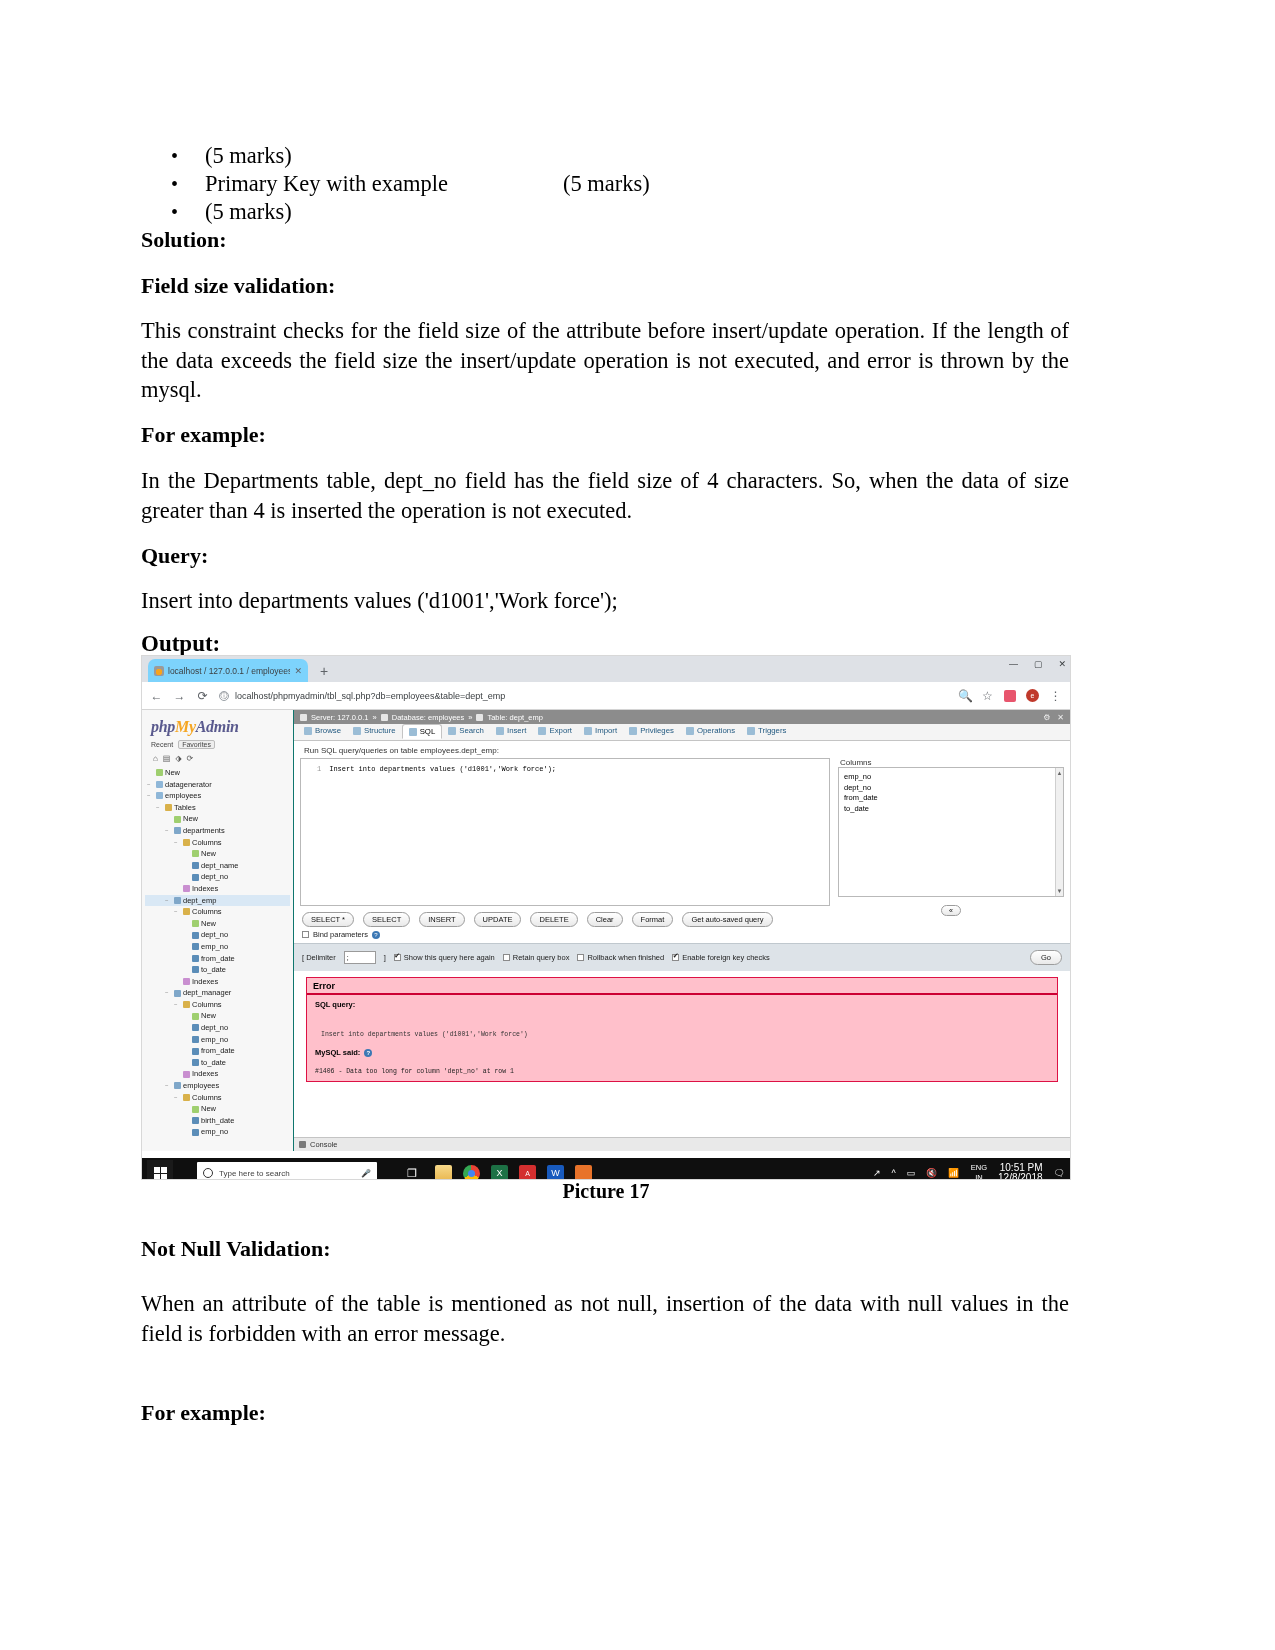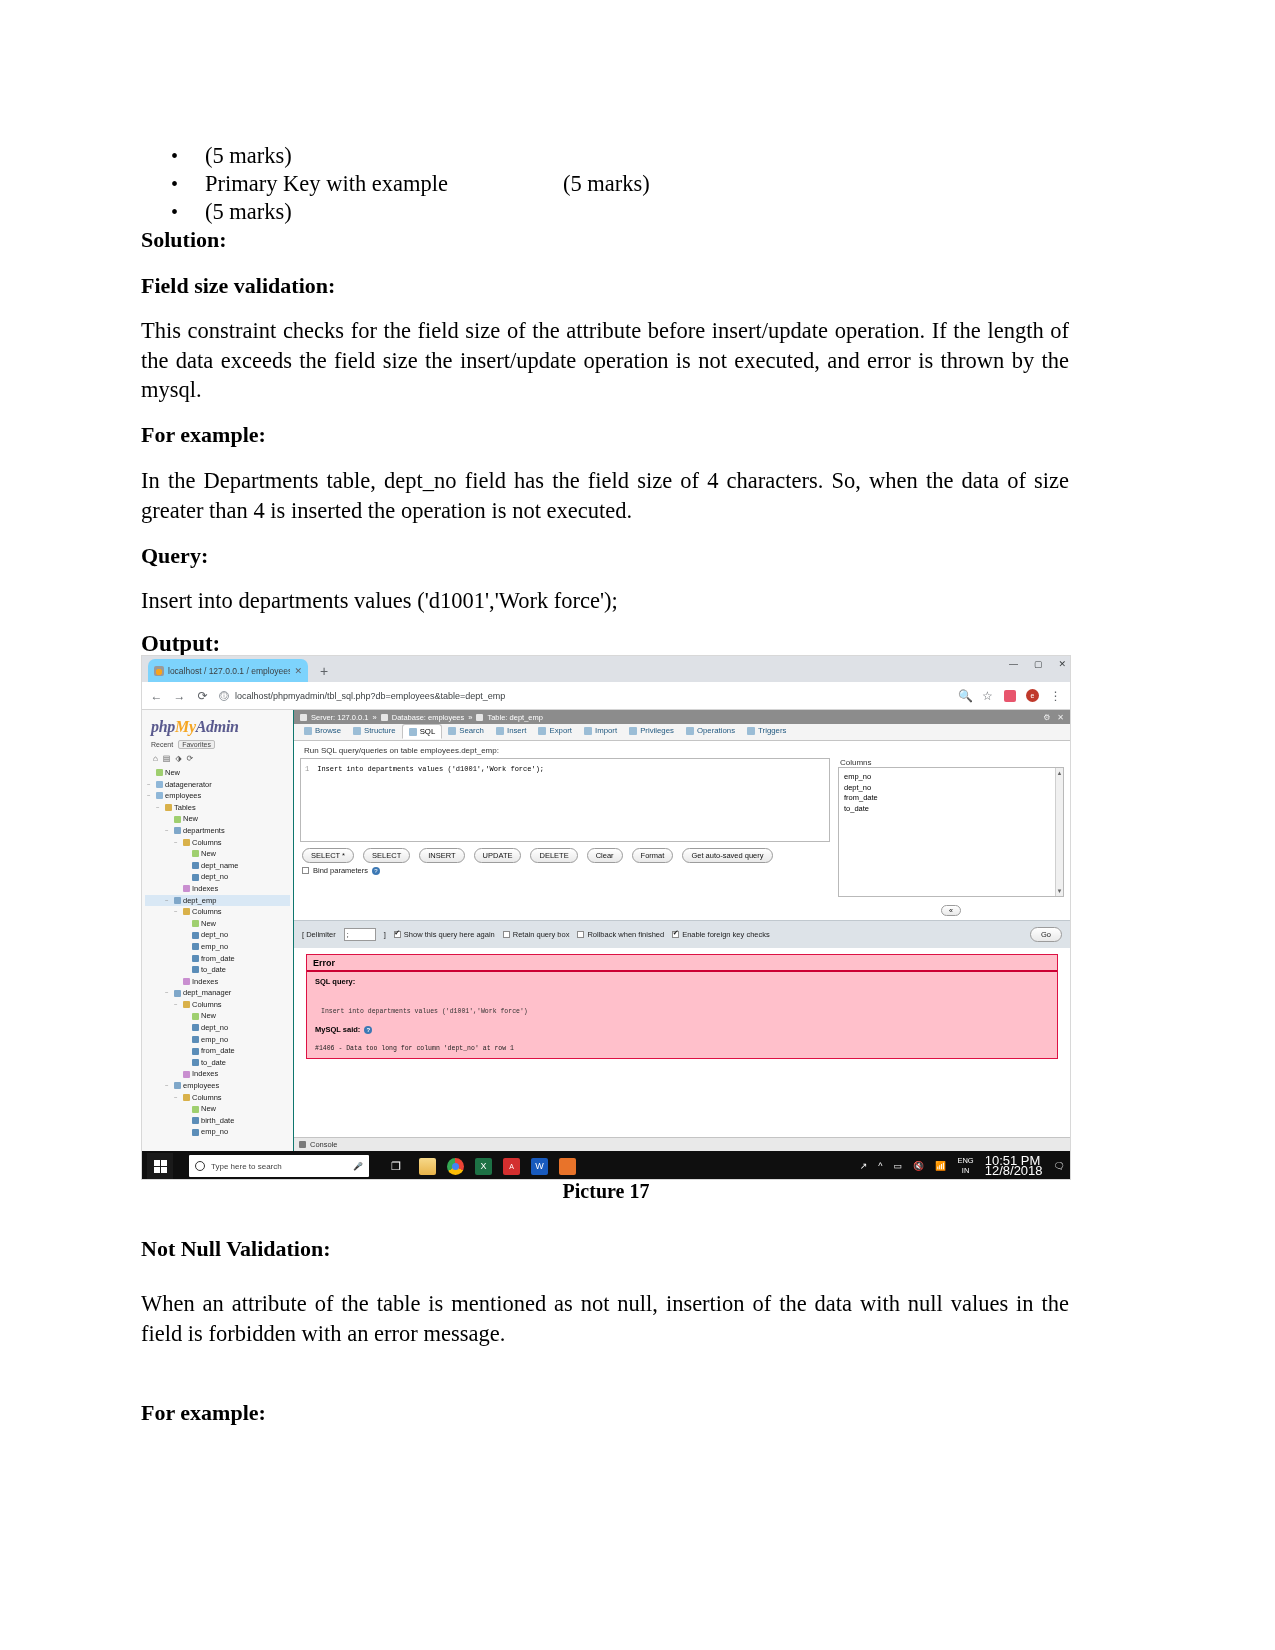--- a/index.html
+++ b/index.html
@@ -115,23 +115,23 @@
              white-space:nowrap; }
   .pma-tab.active { background:#fff; border:1px solid #c4c4c4; border-bottom:1px solid #fff;
                     border-radius:3px 3px 0 0; color:#000; font-weight:normal; }
   .pma-tab .tico { width:8px;height:8px;display:inline-block;border-radius:1px;background:#9bbdd6;}
 
   .query-area { background:#fff; padding:4px 6px 0 6px; flex:1; display:flex; flex-direction:column; }
   .runlabel { font-size:8px; color:#333; padding:1px 0 3px 4px; }
   .qwrap { display:flex; gap:8px; }
   .qleft { flex:1; }
   .qbox {
-    height:84px; border:1px solid #b9b9b9; background:#fff;
+    height:148px; border:1px solid #b9b9b9; background:#fff;
     font-family:"Liberation Mono", monospace; font-size:7px; color:#000;
-    padding:6px 4px; position:relative; overflow:hidden;
+    padding:6px 16px; position:relative; overflow:hidden;
   }
   .qbox .ln { color:#999; margin-right:8px; }
   .qbtns { display:flex; gap:9px; padding:6px 2px 3px 2px; }
   .qbtn { border:1px solid #9c9c9c; border-radius:9px; background:linear-gradient(#fff,#e9e9e9);
           font-size:7.5px; padding:2px 8px; color:#111; white-space:nowrap; }
   .bindrow { display:flex; align-items:center; gap:4px; font-size:7.5px; color:#222; padding-left:2px;}
   .cb { width:7px;height:7px;border:1px solid #8a8a8a;background:#fff;display:inline-block;}
   .cb.on { background:#fff; position:relative; }
   .cb.on:after { content:"✔"; position:absolute; left:-0.5px; top:-3px; font-size:7px; color:#222; }
   .helpdot { width:8px;height:8px;border-radius:50%;background:#3c78b4;color:#fff;font-size:6px;
@@ -165,41 +165,41 @@
   .errsql { font-family:"Liberation Mono", monospace; font-size:6.5px; color:#333;
             padding:22px 0 10px 6px; }
   .saidrow { display:flex; align-items:center; gap:4px; font-weight:bold; font-size:7.5px; }
   .errmsg { font-family:"Liberation Mono", monospace; font-size:6.5px; color:#222; padding-top:11px; }
 
   .pma-footer { height:14px; background:#e9e9e9; border-top:1px solid #c4c4c4;
                 display:flex; align-items:center; padding:0 5px; font-size:7.5px; color:#333; gap:4px;}
   .console-ic { width:7px;height:7px;background:#7a7a7a;display:inline-block;border-radius:1px;}
 
   
-  .taskbar { height:30px; background:#0f0f0f; display:flex; align-items:center; padding:0 5px; gap:16px;}
+  .taskbar { height:30px; background:#0f0f0f; display:flex; align-items:center; padding:0 5px; gap:24px;margin-top:7px;}
   .startbtn { width:26px;height:26px;background:#1a1a1a;display:flex;align-items:center;justify-content:center;}
   .winlogo { width:13px;height:13px; display:grid; grid-template-columns:6px 6px; grid-template-rows:6px 6px; gap:1px;}
   .winlogo i { background:#fff; display:block; }
   .searchbox { width:180px; height:22px; background:#fff; border-radius:1px;
                display:flex; align-items:center; gap:6px; padding:0 6px; font-size:8px; color:#444;
                font-family:"Liberation Sans", sans-serif;}
   .searchcirc { width:10px;height:10px;border:1.4px solid #333;border-radius:50%;}
   .tbicons { display:flex; align-items:center; gap:11px; margin-left:6px; }
   .tbico { width:17px;height:17px;border-radius:2px; }
   .tb-taskview { background:transparent; color:#fff; font-size:11px; display:flex;align-items:center;}
   .tb-folder { background:linear-gradient(#f7d98a,#e8b44a); }
   .tb-chrome { border-radius:50%; background:conic-gradient(#ea4335 0 33%, #fbbc05 33% 66%, #34a853 66% 100%);
                position:relative; }
   .tb-chrome:after { content:""; position:absolute; inset:5px; background:#4285f4; border-radius:50%; }
   .tb-excel { background:#1d7145; color:#fff; font-size:9px; display:flex;align-items:center;justify-content:center;}
   .tb-pdf { background:#d32f2f; color:#fff; font-size:7px; display:flex;align-items:center;justify-content:center;}
   .tb-word { background:#185abd; color:#fff; font-size:9px; display:flex;align-items:center;justify-content:center;}
   .tb-vlc { background:#e8732a; }
   .tray { margin-left:auto; display:flex; align-items:center; gap:11px; color:#fff; font-size:9px; }
-  .trayclock { font-size:13px; line-height:10px; text-align:left; }
+  .trayclock { font-size:10px; line-height:10px; text-align:right; }
   .traylang { font-size:7.5px; line-height:10px; text-align:center; }
 
   .caption { position:absolute; left:0; top:1180px; width:930px; text-align:center;
              font-family:"Liberation Serif", serif; font-weight:bold; font-size:20px; }
 </style>
 </head>
 <body>
 
 <div class="page">
   <div class="content">

